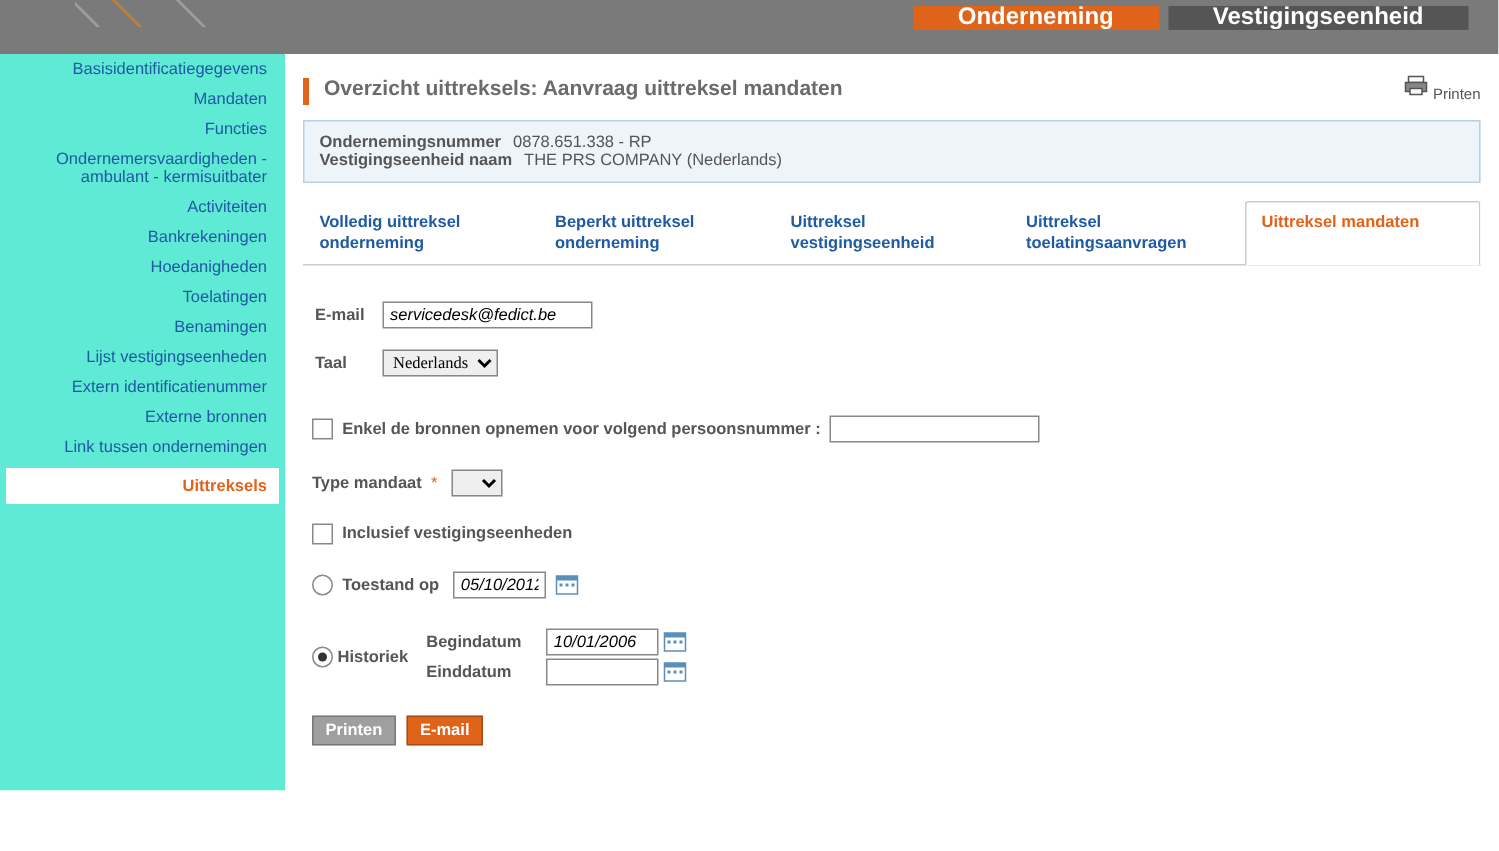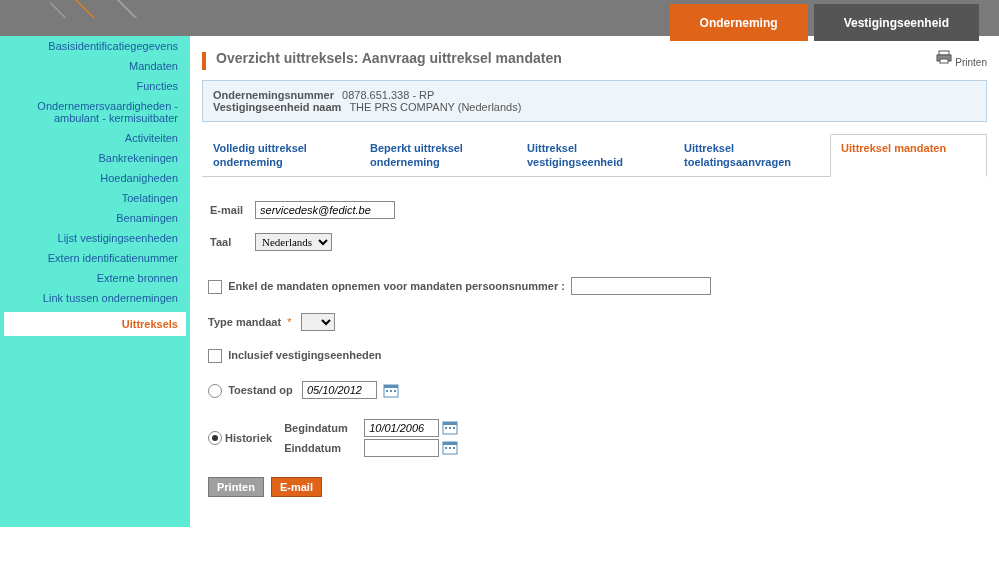--- a/index.html
+++ b/index.html
@@ -2,21 +2,21 @@
 <html><head>
 <meta charset="utf-8">
 <style>
   * { box-sizing: border-box; margin: 0; padding: 0; }
   body { font-family: Verdana, Arial, sans-serif; font-size: 11px; color: #333; background: #fff; width: 999px; }
 
   .top-bar { height: 36px; background: #7a7a7a; display: flex; align-items: flex-start; justify-content: flex-end; position: relative; }
   .top-bar::before { content: ""; position: absolute; left: 50px; top: 0; width: 280px; height: 18px;
     background: linear-gradient(45deg, transparent 10px, rgba(255,255,255,0.25) 10px 12px, transparent 12px 30px, rgba(255,130,0,0.5) 30px 32px, transparent 32px 60px, rgba(255,255,255,0.25) 60px 62px, transparent 62px); }
   .top-tabs { display: flex; gap: 6px; margin-right: 20px; margin-top: 4px; }
-  .top-tab { height: 37px; padding: 0 30px; display: flex; align-items: center; color: #fff; font-weight: bold; font-size: 12px; cursor: pointer; }
+  .top-tab { height: 16px; padding: 0 30px; display: flex; align-items: center; color: #fff; font-weight: bold; font-size: 16px; cursor: pointer; }
   .top-tab.active { background: #E0631A; }
   .top-tab.inactive { background: #555; }
 
   .layout { display: flex; width: 100%; }
   .sidebar { width: 190px; background: #5eead4; padding: 0 4px 14px 4px; }
   .sidebar-item { display: block; text-align: right; padding: 4px 8px; color: #1F5AA2; text-decoration: none; cursor: pointer; font-size: 11px; }
   .sidebar-item.active { background: #fff; color: #E0631A; font-weight: bold; padding: 6px 8px; margin-top: 4px; }
 
   .content { flex: 1; padding: 14px 12px; position: relative; }
 
@@ -129,39 +129,39 @@
             <select>
               <option>Nederlands</option>
             </select>
           </td>
         </tr>
       </tbody>
         </table>
 
       <div style="margin:18px 0;">
         <span class="chk"></span>
-        &nbsp;<span style="font-weight:bold;color:#555">Enkel de mandaten opnemen voor mandaten persoonsnummer :</span>
+        &nbsp;<span style="font-weight:bold;color:#555">Enkel de bronnen opnemen voor volgend persoonsnummer :</span>
         &nbsp;<input type="text" style="width: 140px;">
       </div>
 
       <div style="margin:18px 0;">
         <span style="font-weight:bold;color:#555">Type mandaat</span>
         <span class="required">&nbsp;*</span>&nbsp;&nbsp;
         <select style="width:34px"><option></option></select>
       </div>
 
       <div style="margin:18px 0;">
         <span class="chk"></span>
         &nbsp;<span style="font-weight:bold;color:#555">Inclusief vestigingseenheden</span>
       </div>
 
       <div style="margin:18px 0;">
         <span class="radio"></span>
         &nbsp;<span style="font-weight:bold;color:#555">Toestand op</span>
-        &nbsp;&nbsp;<input type="text" style="width: 75px;" value="05/10/2012">
+        &nbsp;&nbsp;<input type="text" style="width: 62px; text-align: center;" value="05/10/2012">
         <span class="cal-icon"><svg viewBox="0 0 16 16">
               <rect x="1" y="2" width="14" height="12" fill="#fff" stroke="#5b8fb9"></rect>
               <rect x="1" y="2" width="14" height="3" fill="#5b8fb9"></rect>
               <rect x="3" y="7" width="2" height="2" fill="#5b8fb9"></rect>
               <rect x="7" y="7" width="2" height="2" fill="#5b8fb9"></rect>
               <rect x="11" y="7" width="2" height="2" fill="#5b8fb9"></rect>
             </svg></span>
       </div>
 
       <div style="margin:14px 0;display:flex;align-items:center;">

